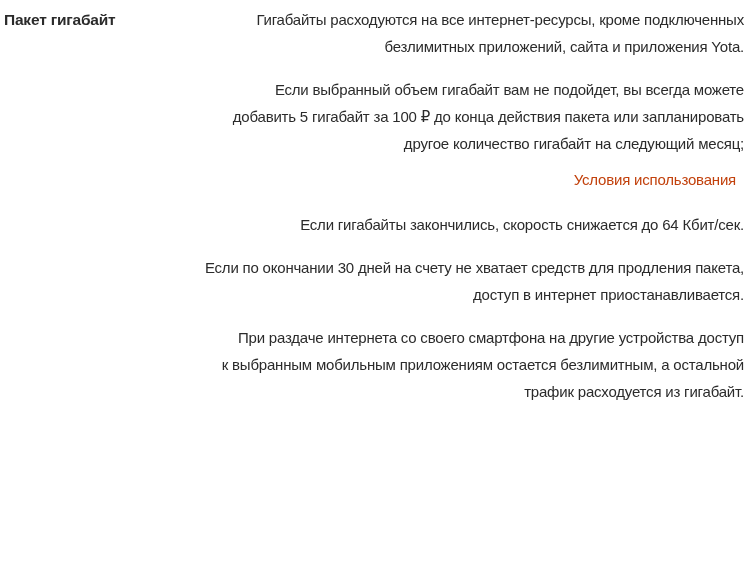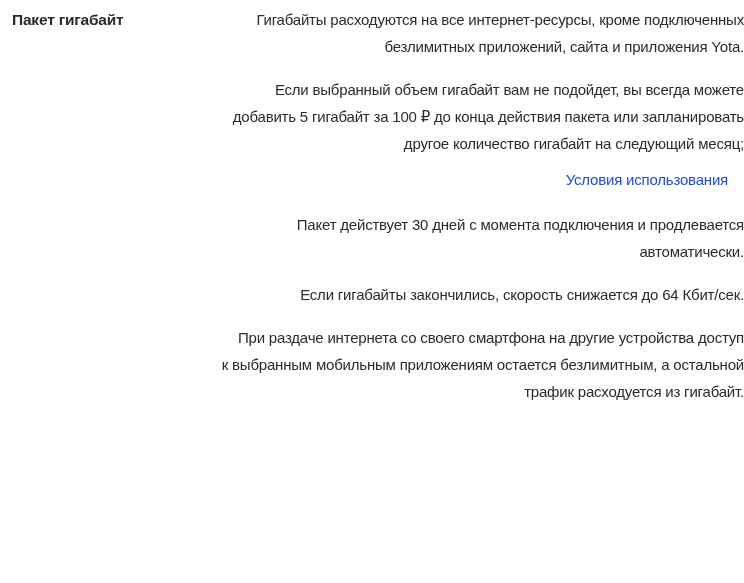--- a/index.html
+++ b/index.html
@@ -18,21 +18,21 @@
   .layout {
     display: flex;
     align-items: flex-start;
     padding-top: 6px;
     box-sizing: border-box;
   }
   .left-col {
     flex: 0 0 181px;
     width: 181px;
     box-sizing: border-box;
-    padding-left: 12px;
+    padding-left: 4px;
   }
   .row-title {
     font-size: 15.5px;
     font-weight: bold;
     line-height: 27px;
     letter-spacing: -0.2px;
     color: #2b2b2b;
     white-space: pre;
   }
   .right-col {
@@ -45,41 +45,41 @@
     text-align: right;
   }
   .para {
     margin: 0 0 16px 0;
     white-space: pre;
   }
   .para:last-child {
     margin-bottom: 16px;
   }
   .conditions-subheading {
-    margin: -7px 16px 18px 0;
+    margin: -7px 8px 18px 0;
     white-space: pre;
-    color: #1d4ed8;
+    color: #c2410c;
     font-size: 15px;
     line-height: 27px;
   }
 </style>
 </head>
 <body>
 
 <div class="layout">
   <div class="left-col">
     <div class="row-title">Пакет гигабайт</div>
   </div>
   <div class="right-col">
     <p class="para">Гигабайты расходуются на все интернет-ресурсы, кроме подключенных
 безлимитных приложений, сайта и приложения Yota.</p>
     <p class="para">Если выбранный объем гигабайт вам не подойдет, вы всегда можете
 добавить 5 гигабайт за 100 ₽ до конца действия пакета или запланировать
 другое количество гигабайт на следующий месяц;</p>
     <div class="conditions-subheading">Условия использования</div>
-    <p class="para">Пакет действует 30 дней с момента подключения и продлевается
-автоматически.</p>
     <p class="para">Если гигабайты закончились, скорость снижается до 64 Кбит/сек.</p>
+    <p class="para">Если по окончании 30 дней на счету не хватает средств для продления пакета,
+доступ в интернет приостанавливается.</p>
     <p class="para">При раздаче интернета со своего смартфона на другие устройства доступ
 к выбранным мобильным приложениям остается безлимитным, а остальной
 трафик расходуется из гигабайт.</p>
   </div>
 </div>
 
 </body></html>

